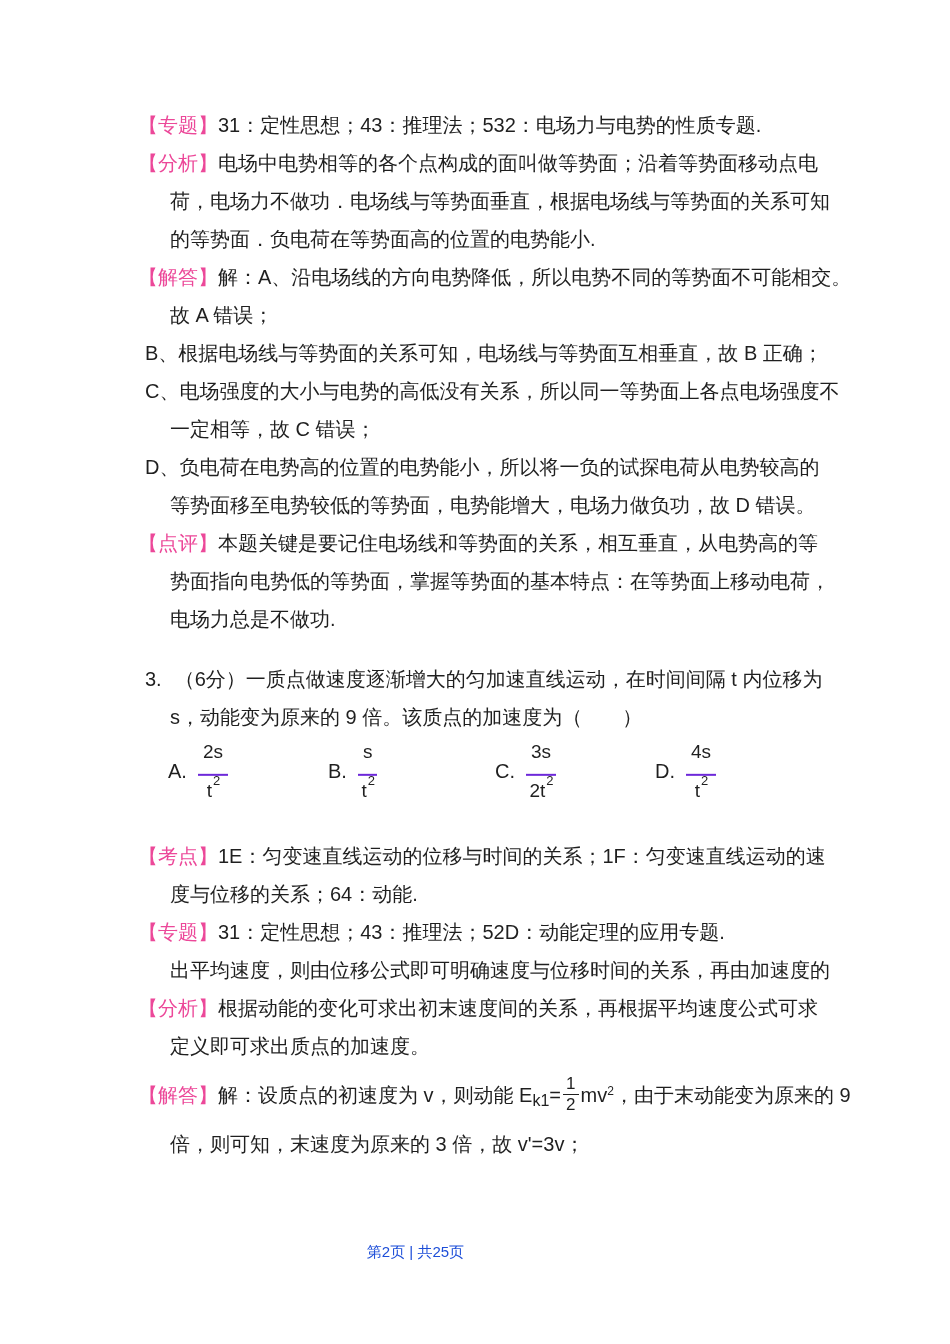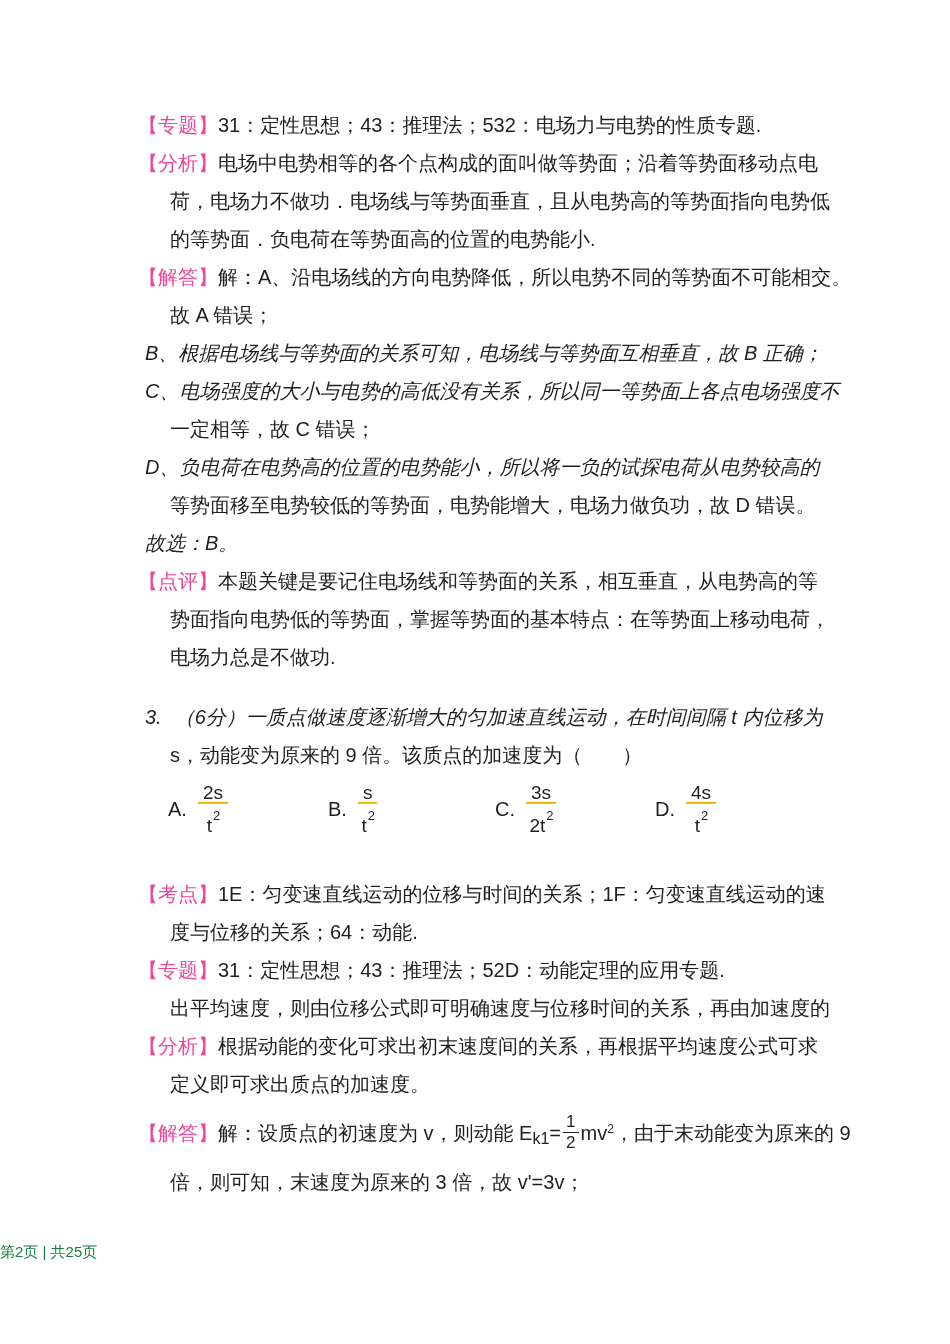--- a/index.html
+++ b/index.html
@@ -12,74 +12,74 @@
     overflow: hidden;
   }
   .doc {
     position: absolute;
     left: 138px; top: 106px;
     width: 712px;
     font-size: 20px;
   }
   .ln { height: 38px; line-height: 38px; white-space: nowrap; }
   .ind { margin-left: 32px; }      
-  .opt-ind { margin-left: 7px; font-style: italic; }   
+  .opt-ind { margin-left: 7px; }   
   .lbl { color: #ec4899; }
 
   
   .q3-first { margin-top: 22px; }
   .qnum { margin-right: 13px; }
 
   
   .opts-row { position: relative; height: 66px; margin-top: 2px; }
   .opt { position: absolute; top: 50%; transform: translateY(-50%); display: flex; align-items: center; }
   .opt-a { left: 30px; } .opt-b { left: 190px; } .opt-c { left: 357px; } .opt-d { left: 517px; }
   .opt-letter { font-size: 20px; margin-right: 11px; }
   .frac { display: inline-block; text-align: center; font-size: 19px; line-height: 1; }
-  .fnum { display: block; border-bottom: 2px solid #eab308; padding: 0 5px 0; }
-  .fden { display: block; padding-top: 10px; }
+  .fnum { display: block; border-bottom: 2px solid #6d28d9; padding: 0 5px 13px; }
+  .fden { display: block; padding-top: 3px; }
   .fexp { font-size: 13px; position: relative; top: -5px; left: 1px; }
 
   
   .c-block-first { margin-top: 33px; }
 
   
   .formula-line { height: 52px; line-height: 52px; white-space: nowrap; }
   .vfrac { display: inline-block; vertical-align: middle; text-align: center; font-size: 17px; line-height: 1.05; margin: 0 2px; position: relative; top: -2px; }
   .vnum { display: block; border-bottom: 1.5px solid #1f1f1f; padding: 0 3px 1px; }
   .vden { display: block; padding-top: 1px; }
   .fsub { font-size: 16px; vertical-align: -4px; }
   .fsup { font-size: 12px; vertical-align: 7px; }
   .last-line { margin-top: 8px; }
 
   .footer {
     position: absolute;
     left: 0; top: 1243px;
     width: 831px;
+    text-align: center;
     font-size: 15px;
-    color: #15803d;
+    color: #1d4ed8;
   }
 </style>
 </head>
 <body>
 
 <div class="doc">
 
   <div class="ln"><span class="lbl">【专题】</span><span>31：定性思想；43：推理法；532：电场力与电势的性质专题.</span></div>
   <div class="ln"><span class="lbl">【分析】</span><span>电场中电势相等的各个点构成的面叫做等势面；沿着等势面移动点电</span></div>
-  <div class="ln ind">荷，电场力不做功．电场线与等势面垂直，且从电势高的等势面指向电势低</div>
+  <div class="ln ind">荷，电场力不做功．电场线与等势面垂直，根据电场线与等势面的关系可知</div>
   <div class="ln ind">的等势面．负电荷在等势面高的位置的电势能小.</div>
   <div class="ln"><span class="lbl">【解答】</span><span>解：A、沿电场线的方向电势降低，所以电势不同的等势面不可能相交。</span></div>
   <div class="ln ind">故 A 错误；</div>
   <div class="ln opt-ind">B、根据电场线与等势面的关系可知，电场线与等势面互相垂直，故 B 正确；</div>
   <div class="ln opt-ind">C、电场强度的大小与电势的高低没有关系，所以同一等势面上各点电场强度不</div>
   <div class="ln ind">一定相等，故 C 错误；</div>
   <div class="ln opt-ind">D、负电荷在电势高的位置的电势能小，所以将一负的试探电荷从电势较高的</div>
   <div class="ln ind">等势面移至电势较低的等势面，电势能增大，电场力做负功，故 D 错误。</div>
-  <div class="ln opt-ind">故选：B。</div>
   <div class="ln"><span class="lbl">【点评】</span><span>本题关键是要记住电场线和等势面的关系，相互垂直，从电势高的等</span></div>
   <div class="ln ind">势面指向电势低的等势面，掌握等势面的基本特点：在等势面上移动电荷，</div>
   <div class="ln ind">电场力总是不做功.</div>
 
   <div class="ln opt-ind q3-first"><span class="qnum">3.</span><span>（6分）一质点做速度逐渐增大的匀加速直线运动，在时间间隔 t 内位移为</span></div>
   <div class="ln ind">s，动能变为原来的 9 倍。该质点的加速度为（　　）</div>
 
   <div class="opts-row">
     <span class="opt opt-a">
         <span class="opt-letter">A.</span>

